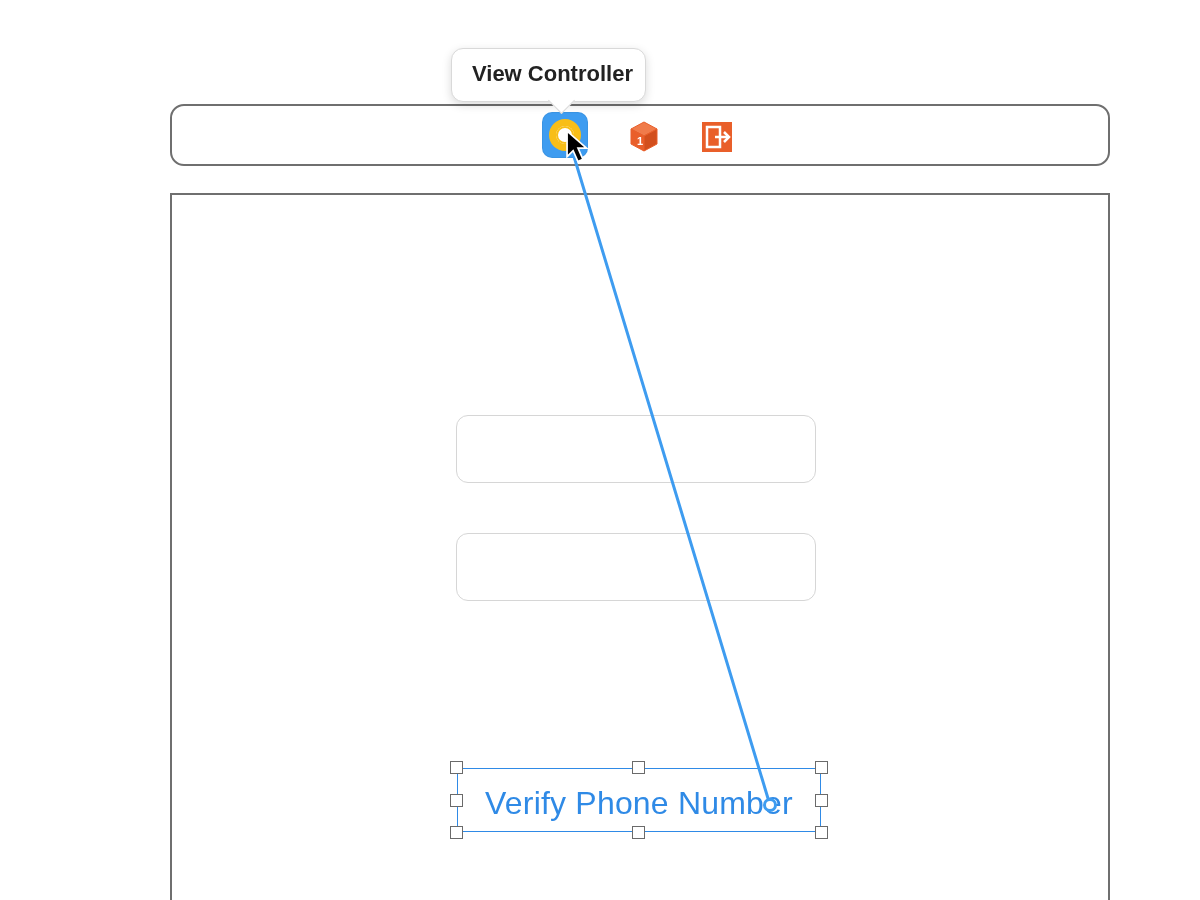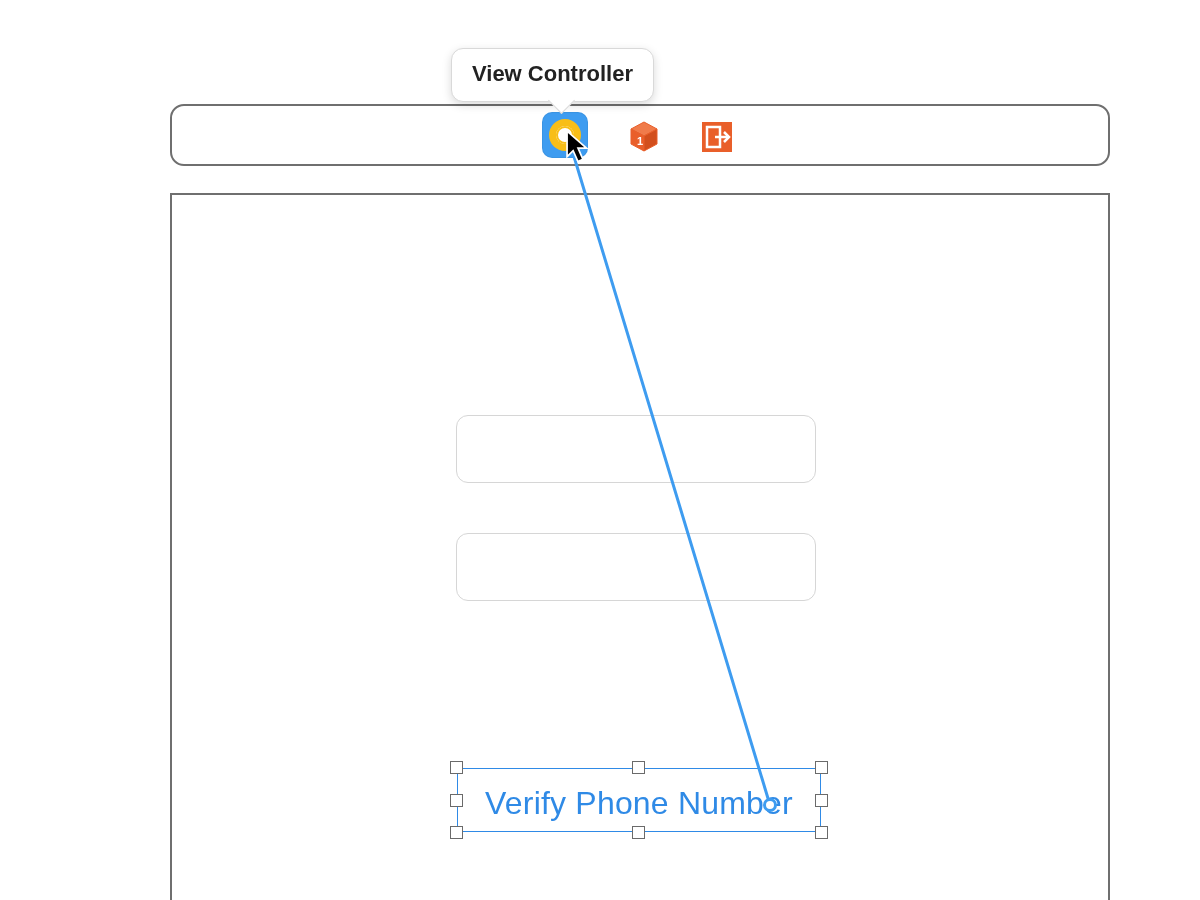--- a/index.html
+++ b/index.html
@@ -82,21 +82,21 @@
   .tooltip {
     position: absolute;
     left: 451px;
     top: 48px;
     font-size: 22px;
     font-weight: 700;
     color: #222;
     background: #ffffff;
     border: 1px solid #d9d9d9;
     border-radius: 12px;
-    padding: 12px 20px 14px 20px;
+    padding: 12px 12px 14px 20px;
     box-shadow: 0 3px 10px rgba(0,0,0,0.15);
     white-space: nowrap;
   }
   .tooltip-arrow {
     position: absolute;
     left: 100px;
     bottom: -9px;
     width: 18px; height: 18px;
     background: #ffffff;
     border-right: 1px solid #d9d9d9;

